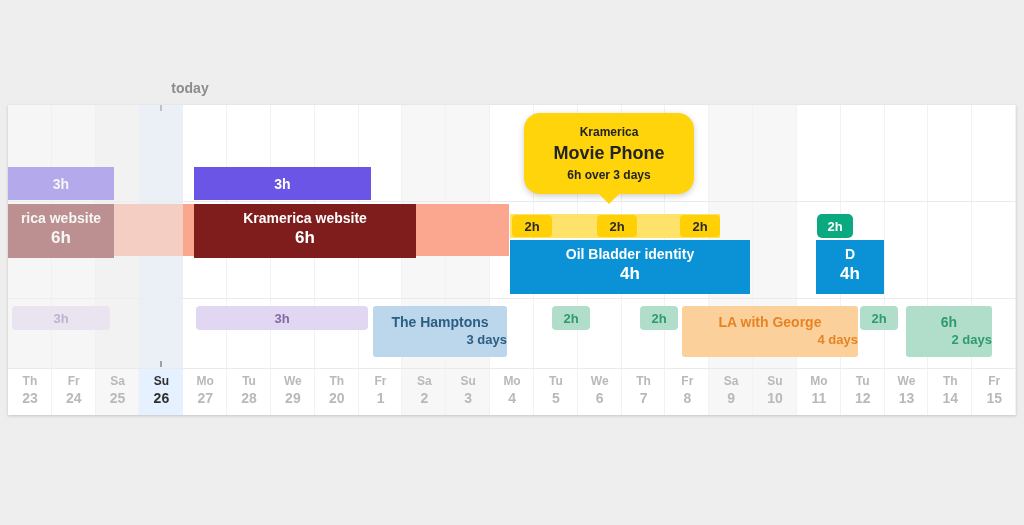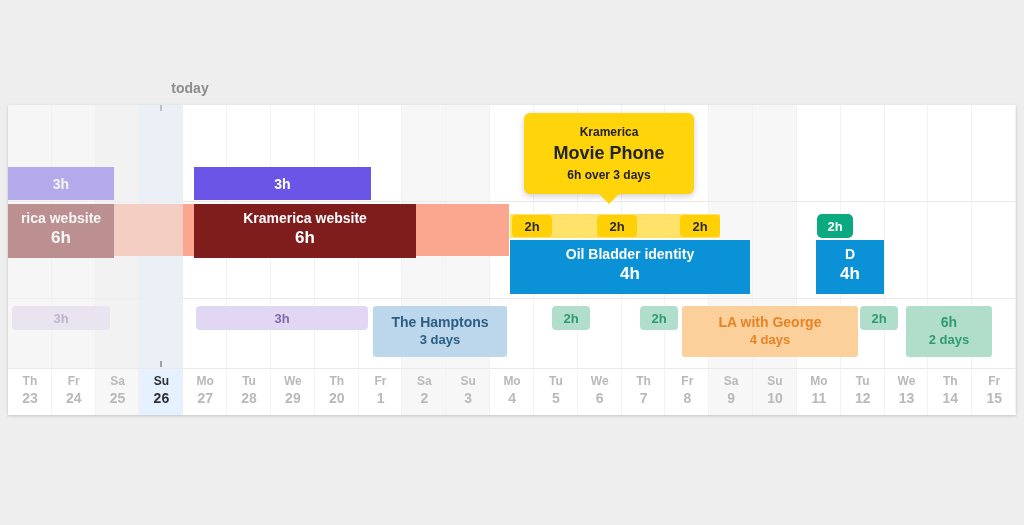--- a/index.html
+++ b/index.html
@@ -15,21 +15,21 @@
 
   .bar { position: absolute; height: 33px; color: #fff; display: flex; align-items: center; justify-content: center; font-weight: 800; font-size: 14px; }
   .labelbar { position: absolute; text-align: center; color: #fff; }
   .labelbar .title { font-weight: 700; font-size: 14px; }
   .labelbar .hours { font-weight: 800; font-size: 17px; margin-top: 2px; }
 
   .pill { position: absolute; height: 22px; border-radius: 4px; display: flex; align-items: center; justify-content: center; font-weight: 800; font-size: 13px; }
 
   .trip { position: absolute; text-align: center; border-radius: 3px; }
   .trip .tt { font-weight: 800; font-size: 14px; }
-  .trip .ts { font-weight: 600; font-size: 13px; margin-top: 2px; }
+  .trip .ts { font-weight: 600; font-size: 13px; margin-top: 2px; text-align: right; }
 
   
   .c-purple  { background: #6b55e6; }
   .c-purple-l{ background: #e2d7f2; color: #806aa6 !important; }
   .c-orange  { background: #7f1d1d; }
   .c-orange-l{ background: #fba68f; }
   .c-blue    { background: #0a91d6; }
   .c-green   { background: #0aa97f; }
   .c-green-l { background: #b0decb; color: #2f9a6f !important; }
   .c-sand    { background: #fbd09a; color: #e58427 !important; }
@@ -40,21 +40,21 @@
   .today-col { position: absolute; top: 0; bottom: 0; background: #e3efff; opacity: .9; }
   .today-label { position: absolute; color: #8c8c8c; font-weight: 800; font-size: 14px; text-align: center; }
   .month-label { position: absolute; color: #b8b8b8; font-weight: 700; font-size: 14px; }
 
   .axis { position: absolute; left: 0; right: 0; bottom: 0; height: 47px; }
   .axis .tick { position: absolute; text-align: center; color: #b9b9b9; font-weight: 600; font-size: 12px; }
   .axis .tick .dow { display: block; }
   .axis .tick .num { display: block; font-size: 14px; margin-top: 2px; }
   .axis .tick.today { color: #2f2f2f; font-weight: 800; }
 
-  .tooltip { position: absolute; background: #ffd40b; color: #232323; text-align: center; border-radius: 6px; padding: 12px 20px; box-shadow: 0 2px 6px rgba(0,0,0,.2); }
+  .tooltip { position: absolute; background: #ffd40b; color: #232323; text-align: center; border-radius: 16px; padding: 12px 20px; box-shadow: 0 2px 6px rgba(0,0,0,.2); }
   .tooltip .small { font-size: 12px; font-weight: 600; }
   .tooltip .big   { font-size: 18px; font-weight: 800; margin: 4px 0; }
   .tooltip .sub   { font-size: 12px; font-weight: 600; }
   .tooltip::after { content: ""; position: absolute; left: 50%; bottom: -10px; margin-left: -10px; border: 10px solid transparent; border-top-color: #ffd40b; border-bottom: none; }
 
   .scrim { position: absolute; pointer-events: none; background: rgba(238,238,238,.55); }
 </style>
 </head>
 <body>
 

